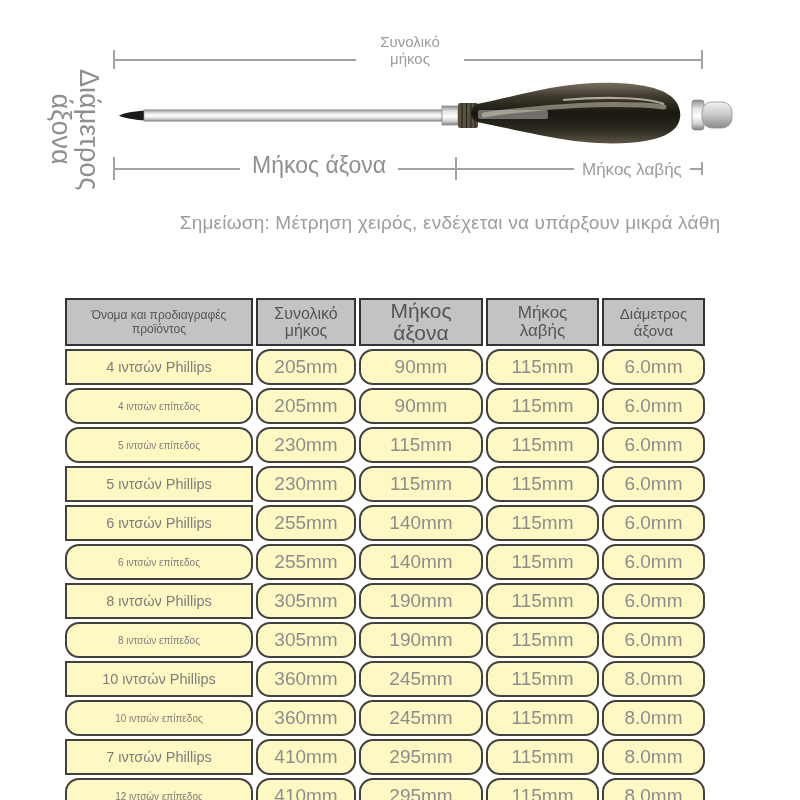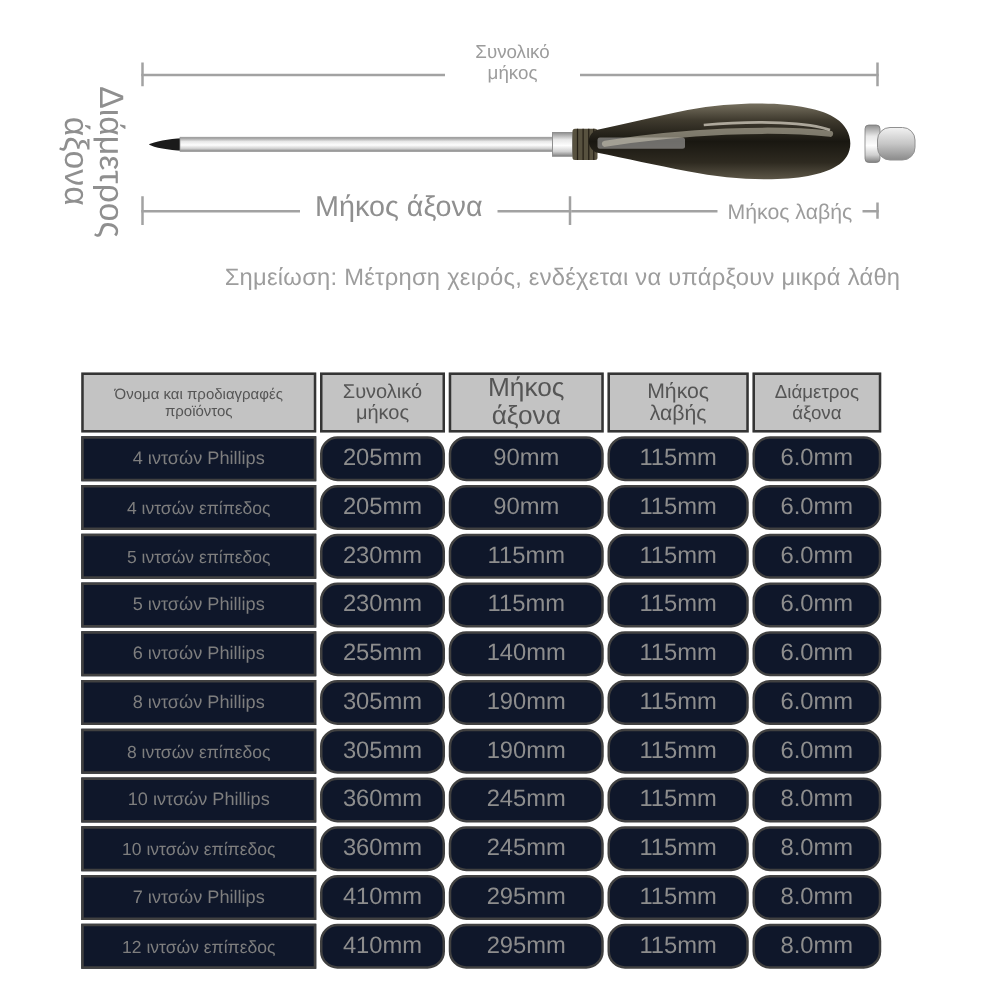--- a/index.html
+++ b/index.html
@@ -34,30 +34,30 @@
 
   .note{position:absolute;left:100px;top:212px;width:700px;text-align:center;
         font-size:19px;color:#9d9d9d;letter-spacing:.2px;}
 
   
   .spec-table{position:absolute;left:62px;top:247px;width:646px;
               border-collapse:separate;border-spacing:3px;table-layout:fixed;margin-top:48px;}
   .spec-table th{background:#c3c3c3;border:2px solid #343434;color:#555555;
                  font-weight:normal;text-align:center;vertical-align:middle;
                  white-space:pre-line;height:34px;padding:0;}
-  .spec-table td{border:2px solid #414141;background:#0f172a;text-align:center;
+  .spec-table td{border:2px solid #414141;background:#fef9c3;text-align:center;
                  vertical-align:middle;height:32px;padding:0;}
   th.h0{font-size:12px;line-height:14px;}
   th.h1{font-size:16px;line-height:17px;}
   th.h2{font-size:21px;line-height:22px;}
   th.h3{font-size:17px;line-height:18px;}
   th.h4{font-size:15px;line-height:17px;}
   td.name{color:#7e7e7e;}
   td.name-lg{font-size:14.5px;}
-  td.name-sm{font-size:14px;}
+  td.name-sm{font-size:10px;border-radius:14px;}
   td.val{color:#8d8d8d;font-size:19px;border-radius:14px;}
 </style>
 </head>
 <body>
 
 <div class="canvas">
 
   <div>
     <div class="dim-line line-total"></div>
     <div class="tick tick-total-l"></div>
@@ -167,20 +167,27 @@
           <td class="val">6.0mm</td>
         </tr>
         <tr>
           <td class="name name-lg">6 ιντσών Phillips</td>
           <td class="val">255mm</td>
           <td class="val">140mm</td>
           <td class="val">115mm</td>
           <td class="val">6.0mm</td>
         </tr>
         <tr>
+          <td class="name name-sm">6 ιντσών επίπεδος</td>
+          <td class="val">255mm</td>
+          <td class="val">140mm</td>
+          <td class="val">115mm</td>
+          <td class="val">6.0mm</td>
+        </tr>
+        <tr>
           <td class="name name-lg">8 ιντσών Phillips</td>
           <td class="val">305mm</td>
           <td class="val">190mm</td>
           <td class="val">115mm</td>
           <td class="val">6.0mm</td>
         </tr>
         <tr>
           <td class="name name-sm">8 ιντσών επίπεδος</td>
           <td class="val">305mm</td>
           <td class="val">190mm</td>

